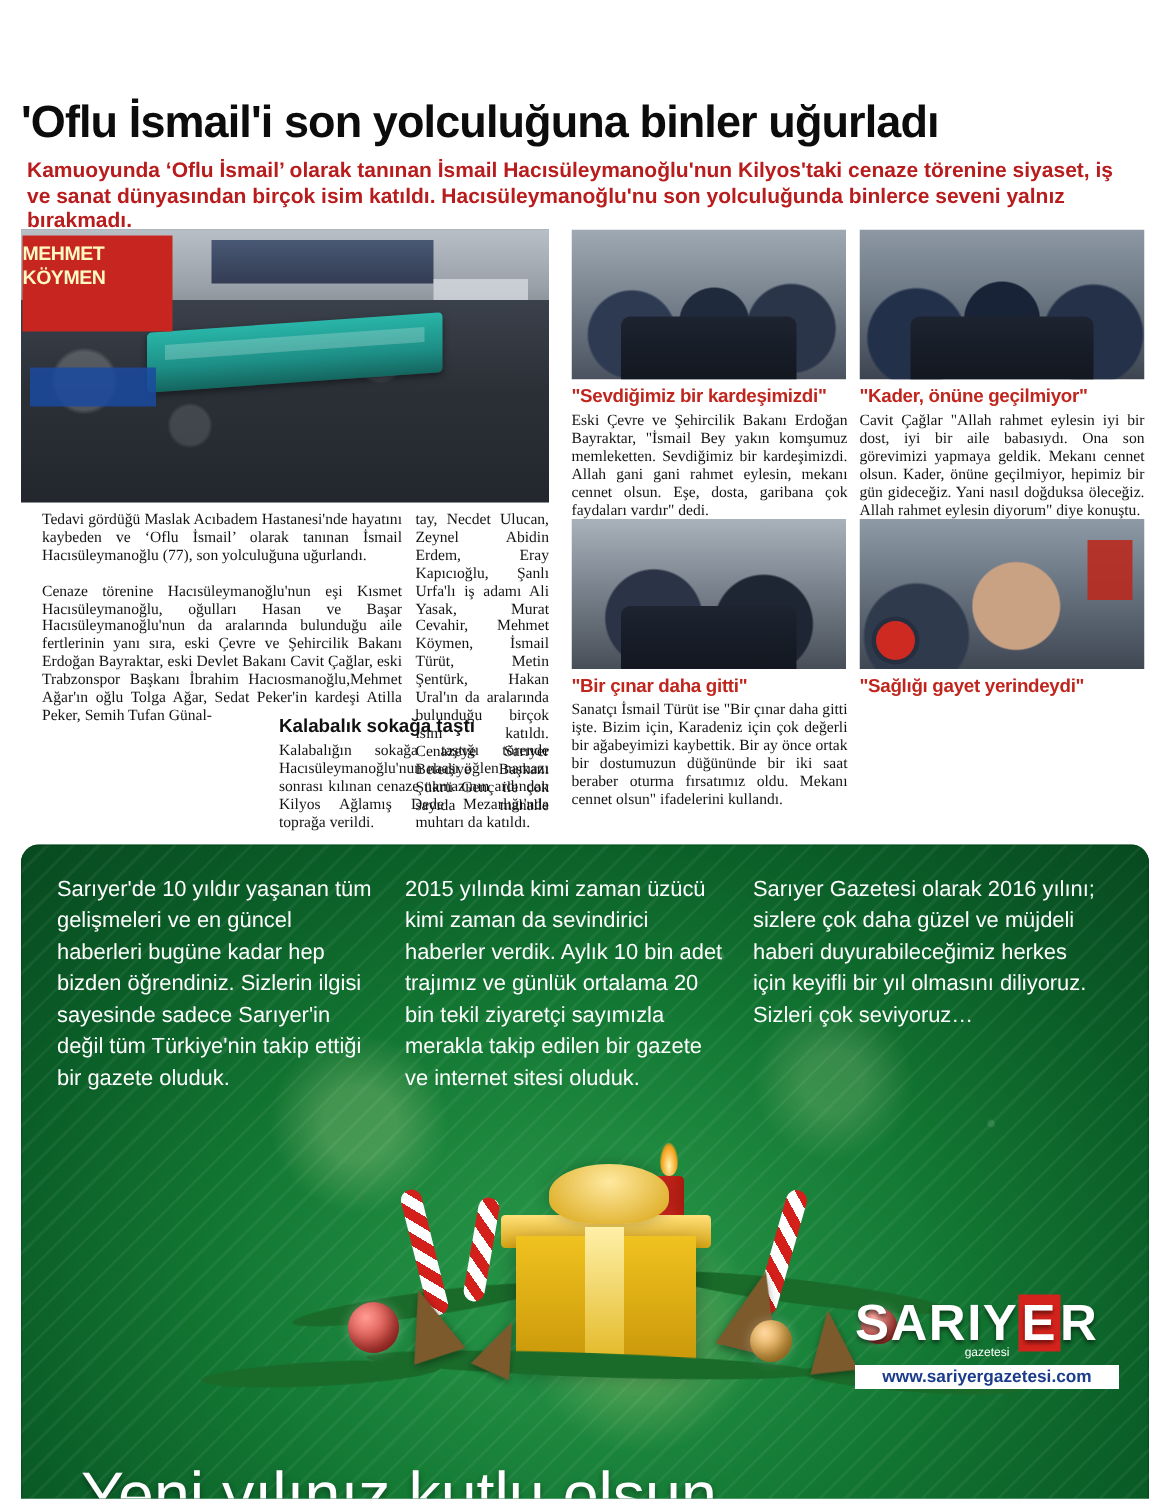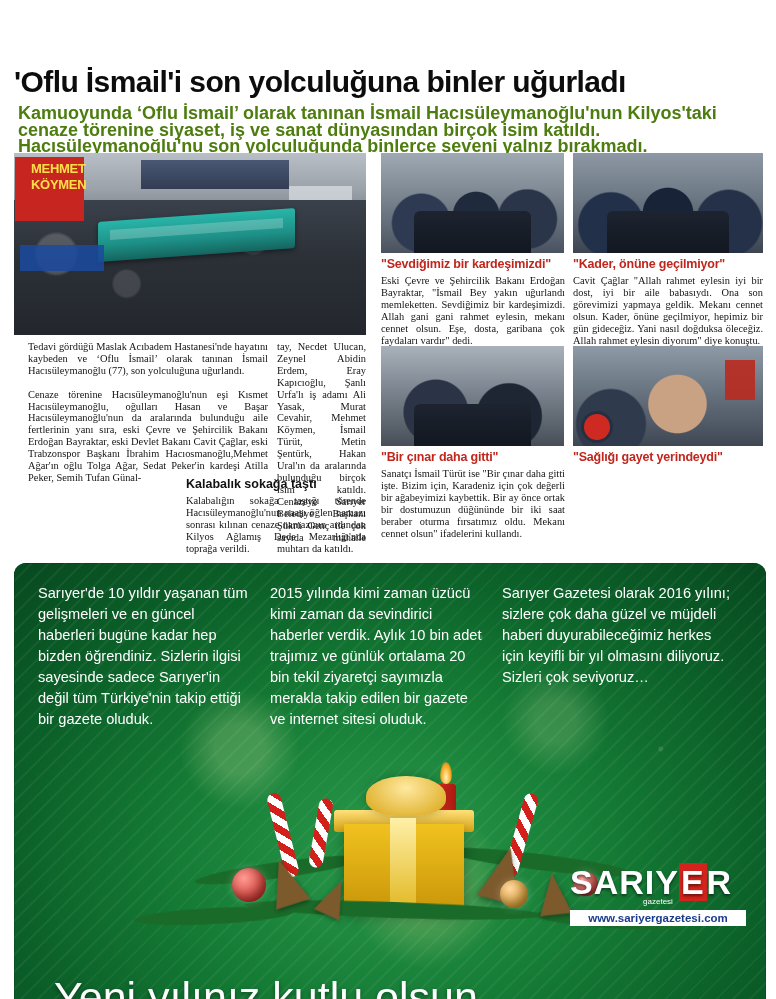--- a/index.html
+++ b/index.html
@@ -36,23 +36,23 @@
     color: #0c0c0c;
     white-space: nowrap;
   }
   .standfirst {
     position: absolute;
     left: 18px;
     top: 62px;
     width: 738px;
     font-family: "Liberation Sans", sans-serif;
     font-weight: bold;
-    font-size: 18px;
+    font-size: 14px;
     line-height: 16.5px;
-    color: #4d7c0f;
+    color: #b91c1c;
   }
 
   
   .main-photo {
     position: absolute;
     left: 14px;
     top: 110px;
     width: 352px;
     height: 182px;
     overflow: hidden;
@@ -81,28 +81,28 @@
   }
   .mp-coffin:after {
     content: "";
     position: absolute; left: 6%; top: 22%;
     width: 88%; height: 26%;
     background: rgba(255,255,255,0.22);
   }
   .mp-banner {
     position: absolute;
     left: 1px; top: 4px;
-    width: 69px; height: 64px;
+    width: 100px; height: 64px;
     background: #c6261f;
-    color: #fde047;
+    color: #fef9c3;
     font-family: "Liberation Sans", sans-serif;
     font-weight: bold;
     font-size: 13px;
     line-height: 16px;
-    padding: 4px 16px;
+    padding: 4px 0;
     box-sizing: border-box;
     letter-spacing: -0.3px;
   }
   .mp-banner2 {
     position: absolute;
     left: 6px; top: 92px;
     width: 84px; height: 26px;
     background: #1b4aa0;
     opacity: .85;
   }
@@ -437,21 +437,21 @@
     </div>
   </div>
   <div class="rphoto rp4">
     <div class="ph-d">
       <div class="ph-red-sign"></div>
       <div class="ph-mic"></div>
     </div>
   </div>
 
   <div class="qhead qh1">"Sevdiğimiz bir kardeşimizdi"</div>
-  <div class="qbody qb1">Eski Çevre ve Şehircilik Bakanı Erdoğan Bayraktar, "İsmail Bey yakın uğurlandı memleketten. Sevdiğimiz bir kardeşimizdi. Allah gani gani rahmet eylesin, mekanı cennet olsun. Eşe, dosta, garibana çok faydaları vardır" dedi.</div>
+  <div class="qbody qb1">Eski Çevre ve Şehircilik Bakanı Erdoğan Bayraktar, "İsmail Bey yakın komşumuz memleketten. Sevdiğimiz bir kardeşimizdi. Allah gani gani rahmet eylesin, mekanı cennet olsun. Eşe, dosta, garibana çok faydaları vardır" dedi.</div>
 
   <div class="qhead qh2">"Kader, önüne geçilmiyor"</div>
   <div class="qbody qb2">Cavit Çağlar "Allah rahmet eylesin iyi bir dost, iyi bir aile babasıydı. Ona son görevimizi yapmaya geldik. Mekanı cennet olsun. Kader, önüne geçilmiyor, hepimiz bir gün gideceğiz. Yani nasıl doğduksa öleceğiz. Allah rahmet eylesin diyorum" diye konuştu.</div>
 
   <div class="qhead qh3">"Bir çınar daha gitti"</div>
   <div class="qbody qb3">Sanatçı İsmail Türüt ise "Bir çınar daha gitti işte. Bizim için, Karadeniz için çok değerli bir ağabeyimizi kaybettik. Bir ay önce ortak bir dostumuzun düğününde bir iki saat beraber oturma fırsatımız oldu. Mekanı cennet olsun" ifadelerini kullandı.</div>
 
   <div class="qhead qh4">"Sağlığı gayet yerindeydi"</div>
 
   <div class="lcol lc1" style="white-space: pre-line;">Tedavi gördüğü Maslak Acıbadem Hastanesi'nde hayatını kaybeden ve ‘Oflu İsmail’ olarak tanınan İsmail Hacısüleymanoğlu (77), son yolculuğuna uğurlandı.

